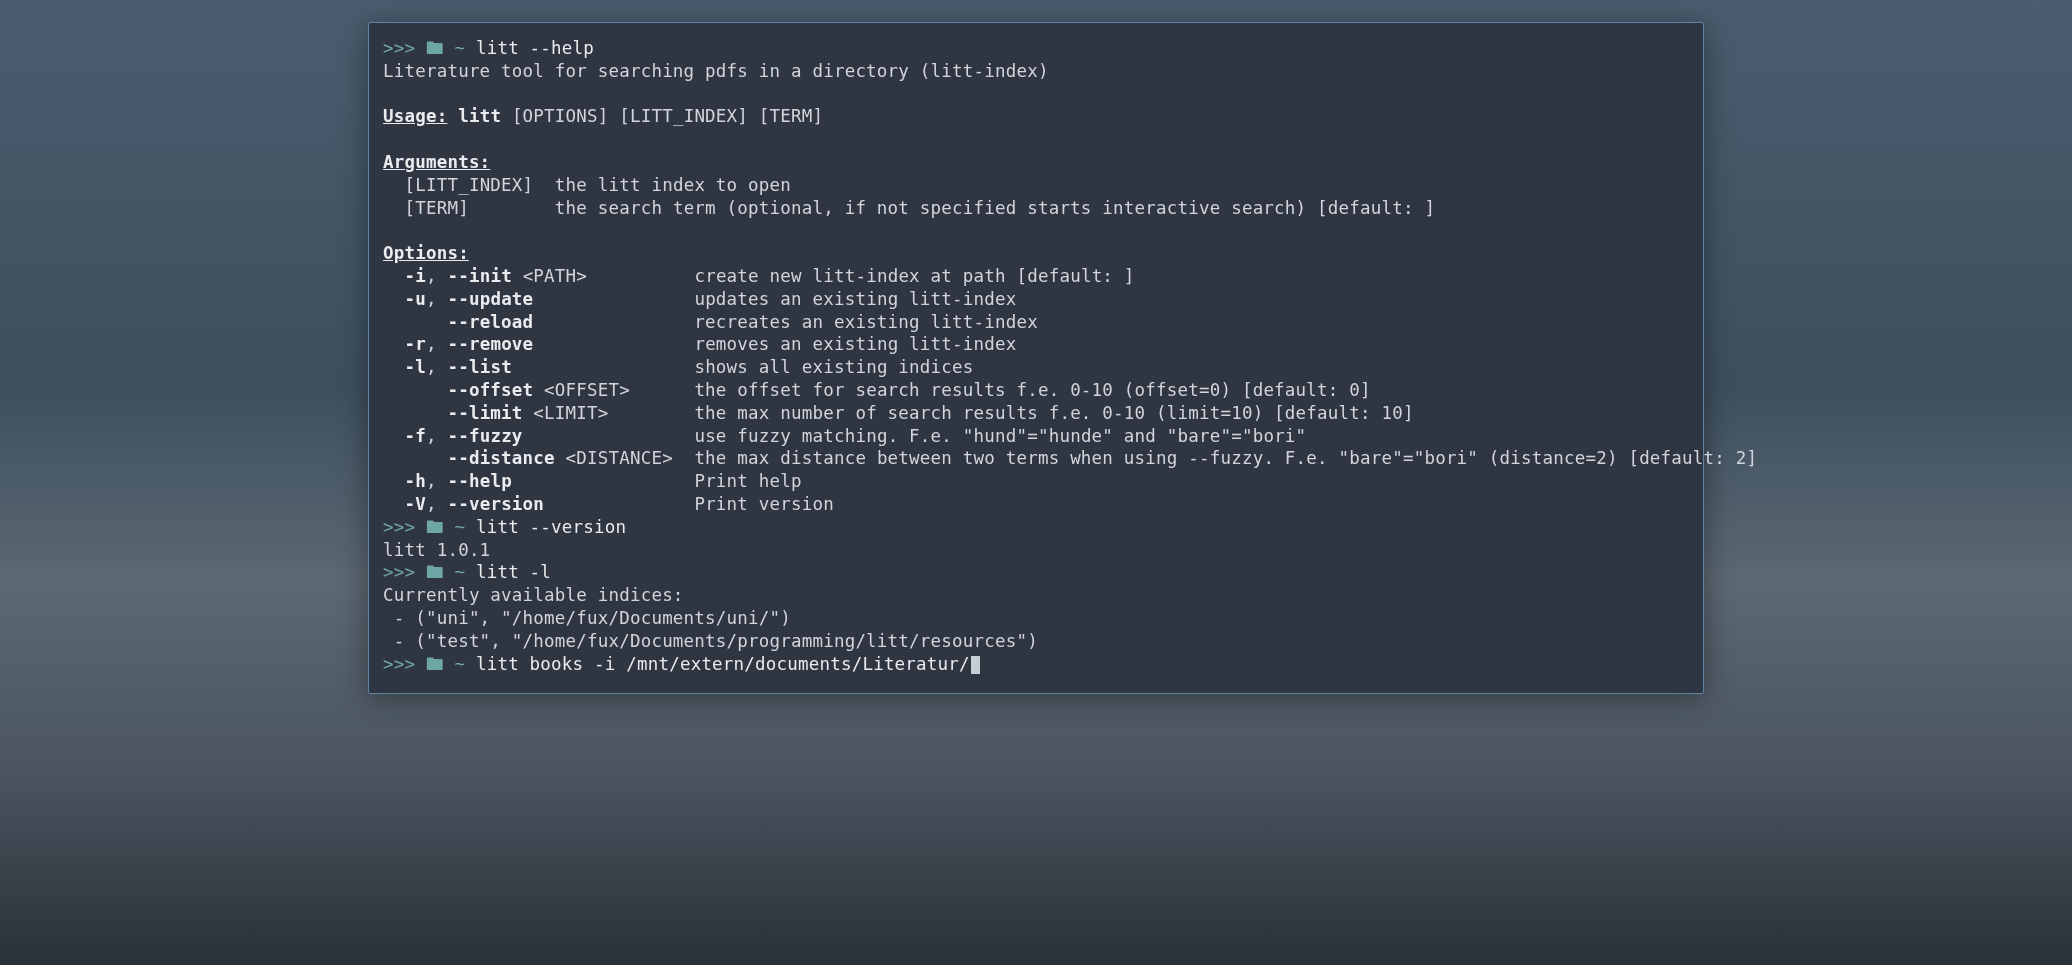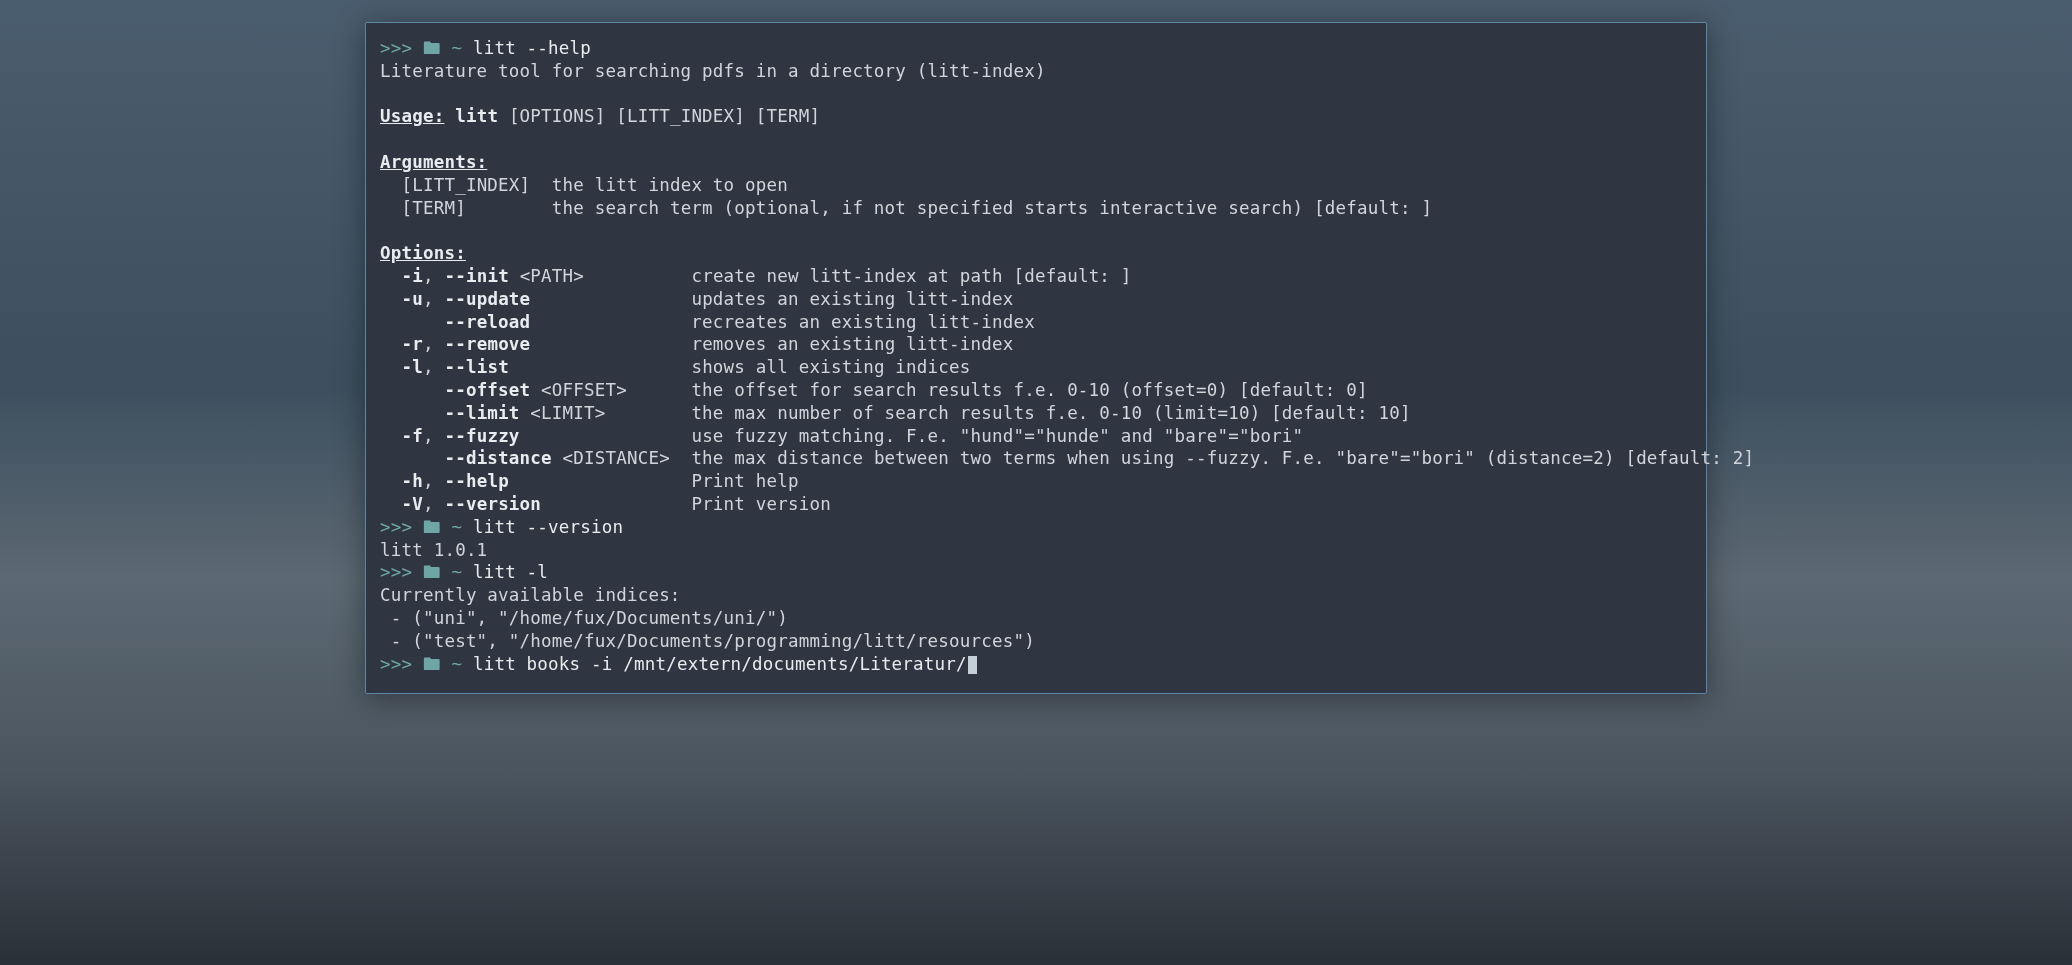--- a/index.html
+++ b/index.html
@@ -15,21 +15,21 @@
     align-items: flex-start;
     font-family: "SF Mono", "Menlo", "Consolas", "DejaVu Sans Mono", monospace;
     overflow: hidden;
   }
   .terminal {
     margin-top: 22px;
     width: 1306px;
     background: #2f3541;
     border: 1px solid #5b86a5;
     border-radius: 2px;
-    padding: 14px 20px 18px 14px;
+    padding: 14px 14px 18px 14px;
     color: #d1d5db;
     font-size: 17.5px;
     line-height: 22.8px;
     letter-spacing: 0.2px;
     white-space: pre;
     box-shadow: 0 4px 30px rgba(0,0,0,0.4);
   }
   .prompt-arrows { color: #6ea6a5; }
   .folder-icon { color: #6ea6a5; }
   .tilde { color: #6ea6a5; }

